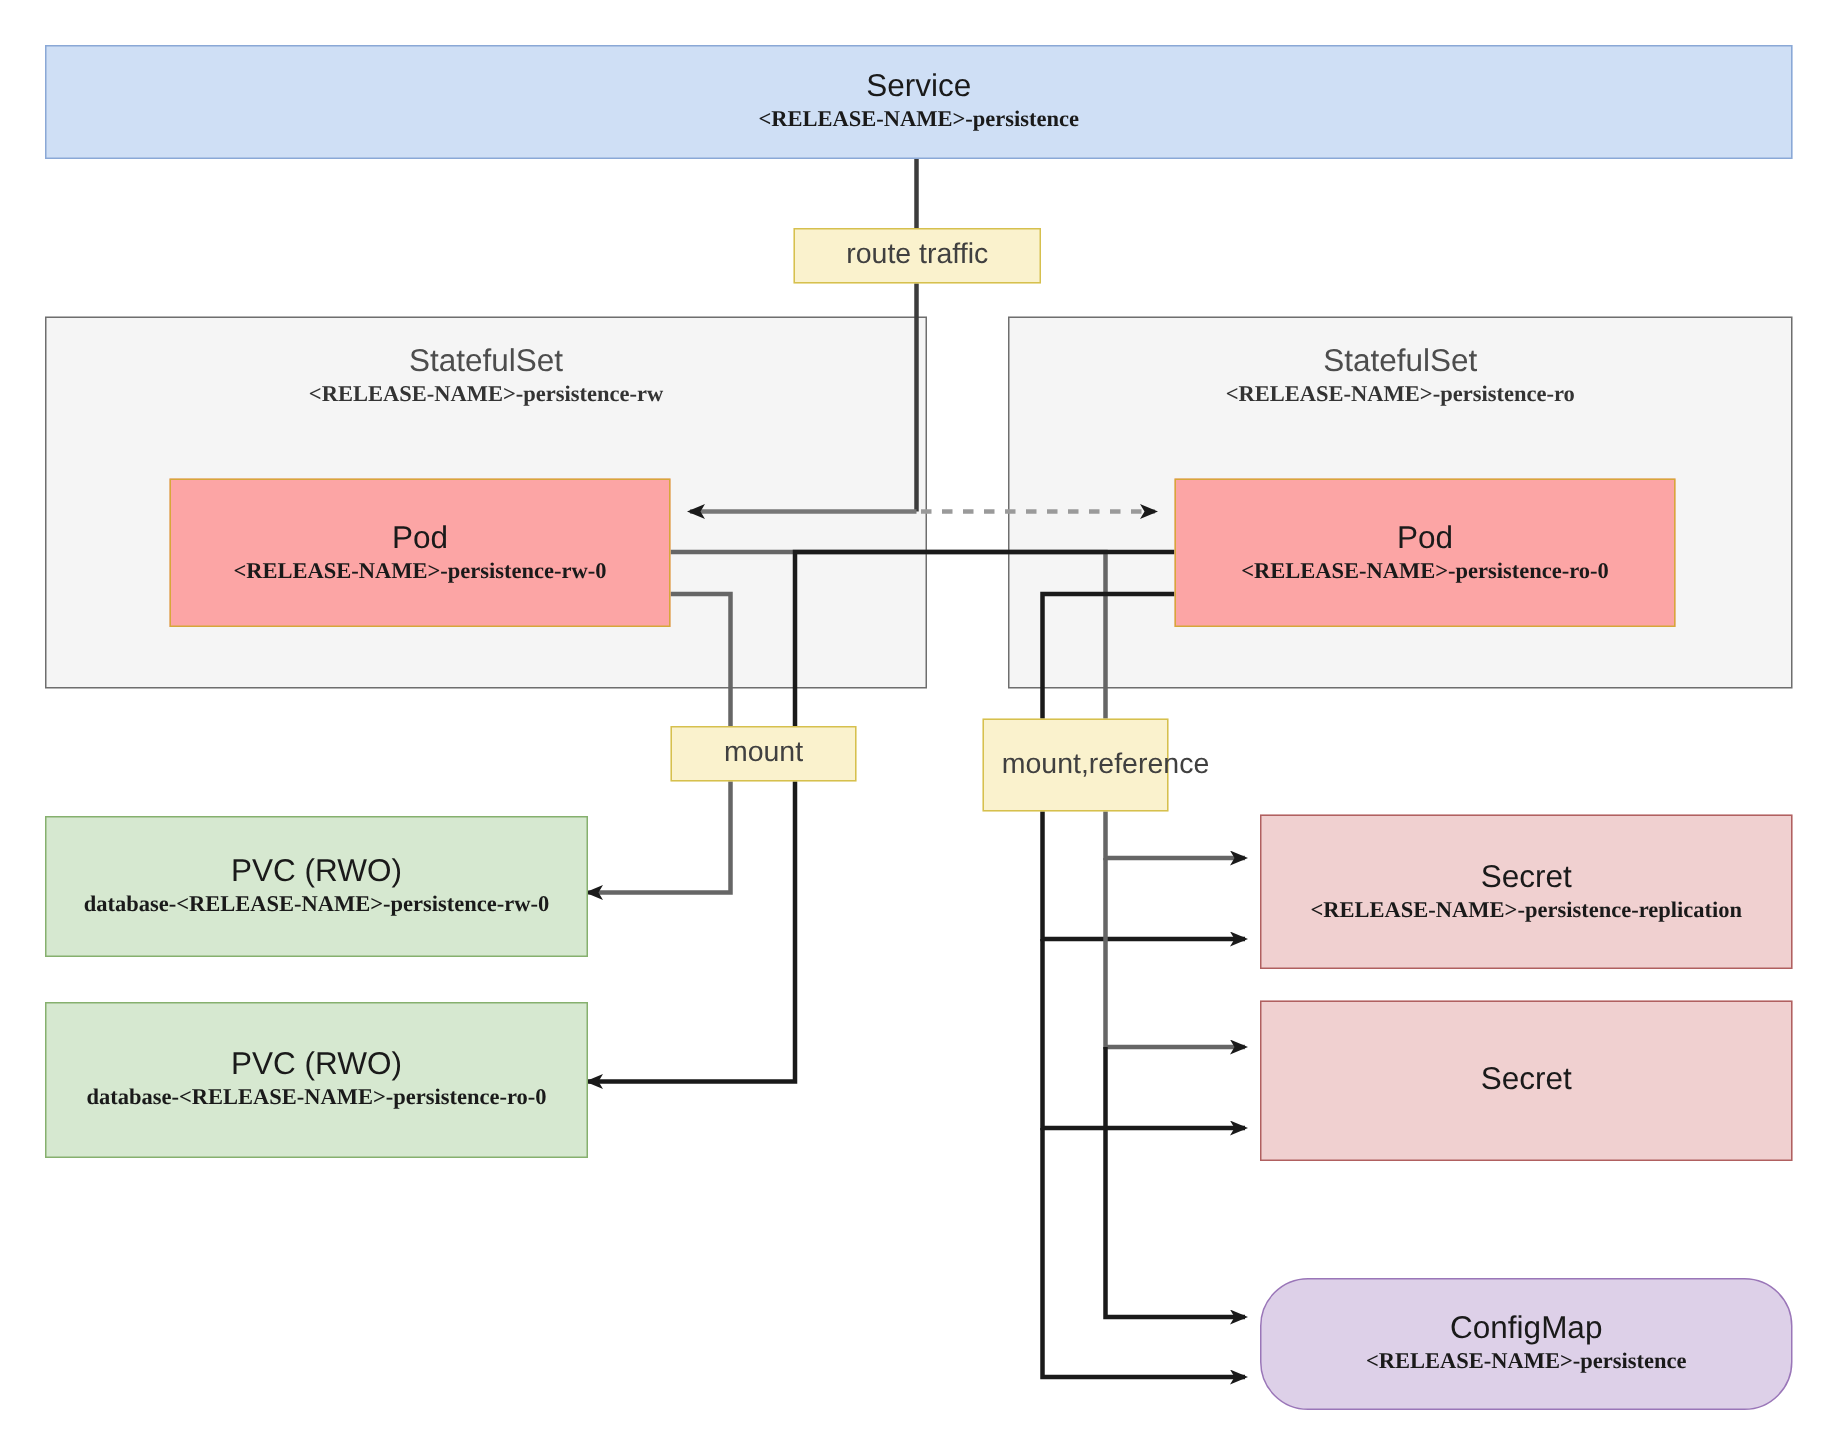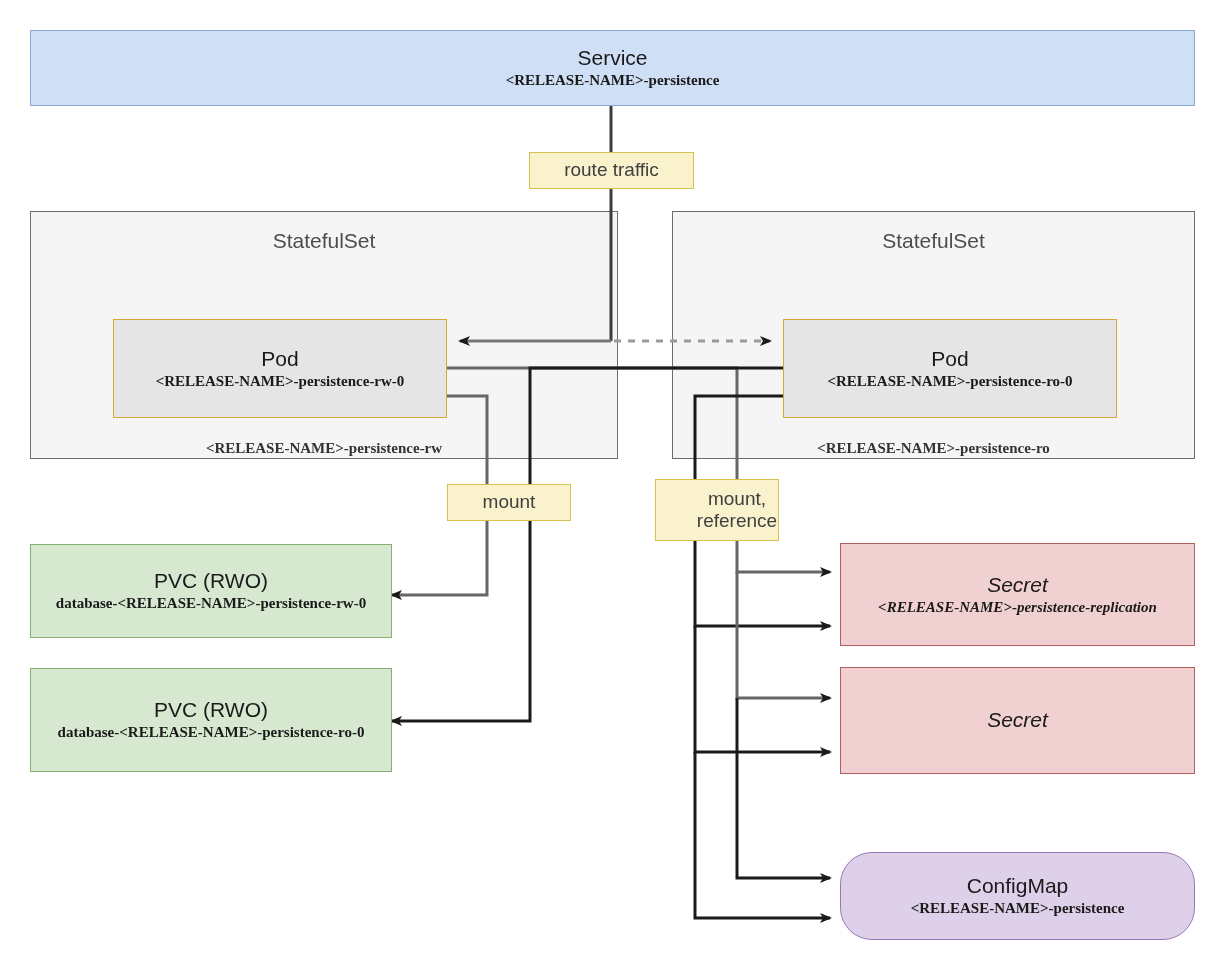--- a/index.html
+++ b/index.html
@@ -6,26 +6,26 @@
   body{font-family:"Liberation Sans",sans-serif;}
   #stage{position:relative;width:1224px;height:960px;background:#ffffff;overflow:hidden;}
 
   .node{position:absolute;box-sizing:border-box;display:flex;flex-direction:column;
         align-items:center;justify-content:center;text-align:center;z-index:5;}
   .node .t1{font-size:21px;color:#1a1a1a;line-height:1.25;font-weight:400;}
   .node .t2{font-size:15px;color:#1a1a1a;line-height:1.3;font-weight:bold;
             font-family:"Liberation Serif",serif;padding:0 6px;}
 
   .service{background:#cfdff5;border:1px solid #8aa8d6;}
-  .sts{background:#f5f5f5;border:1px solid #6e6e6e;justify-content:space-between;padding-top:16px;z-index:2;}
+  .sts{background:#f5f5f5;border:1px solid #6e6e6e;justify-content:flex-start;padding-top:16px;z-index:2;}
   .sts .t1{font-size:21px;color:#4d4d4d;}
   .sts .t2{color:#333;}
-  .pod{background:#e5e5e5;border:1px solid #d6a73a;z-index:6;}
+  .pod{background:#fca5a5;border:1px solid #d6a73a;z-index:6;}
   .pvc{background:#d6e8d0;border:1px solid #86b06e;}
-  .secret{background:#f0d0d0;border:1px solid #b06060;font-style:italic;}
+  .secret{background:#f0d0d0;border:1px solid #b06060;}
   .configmap{background:#ddd0e8;border:1px solid #9a76b8;}
 
   .edgelabel{position:absolute;box-sizing:border-box;background:#faf2cd;border:1px solid #d6c04e;
              display:flex;align-items:center;justify-content:center;text-align:center;
              font-size:19px;color:#404040;line-height:1.18;z-index:20;}
 
   svg#wires{position:absolute;left:0;top:0;width:1224px;height:960px;z-index:4;}
 </style>
 </head>
 <body>
@@ -119,18 +119,18 @@
   </div>
 
   <div class="edgelabel" style="left:529px; top:152px; width:165px; height:37px;">
     <span>route traffic</span>
   </div>
 
   <div class="edgelabel" style="left:447px; top:484px; width:124px; height:37px;">
     <span>mount</span>
   </div>
 
-  <div class="edgelabel" style="left:655px; top:479px; width:124px; height:62px; flex-direction:column;padding-left:40px;">
+  <div class="edgelabel" style="left:655px; top:479px; width:124px; height:62px; flex-direction:row;padding-left:40px;">
     <span>mount,</span>
     <span>reference</span>
   </div>
 
 </div>
 
 </body></html>

